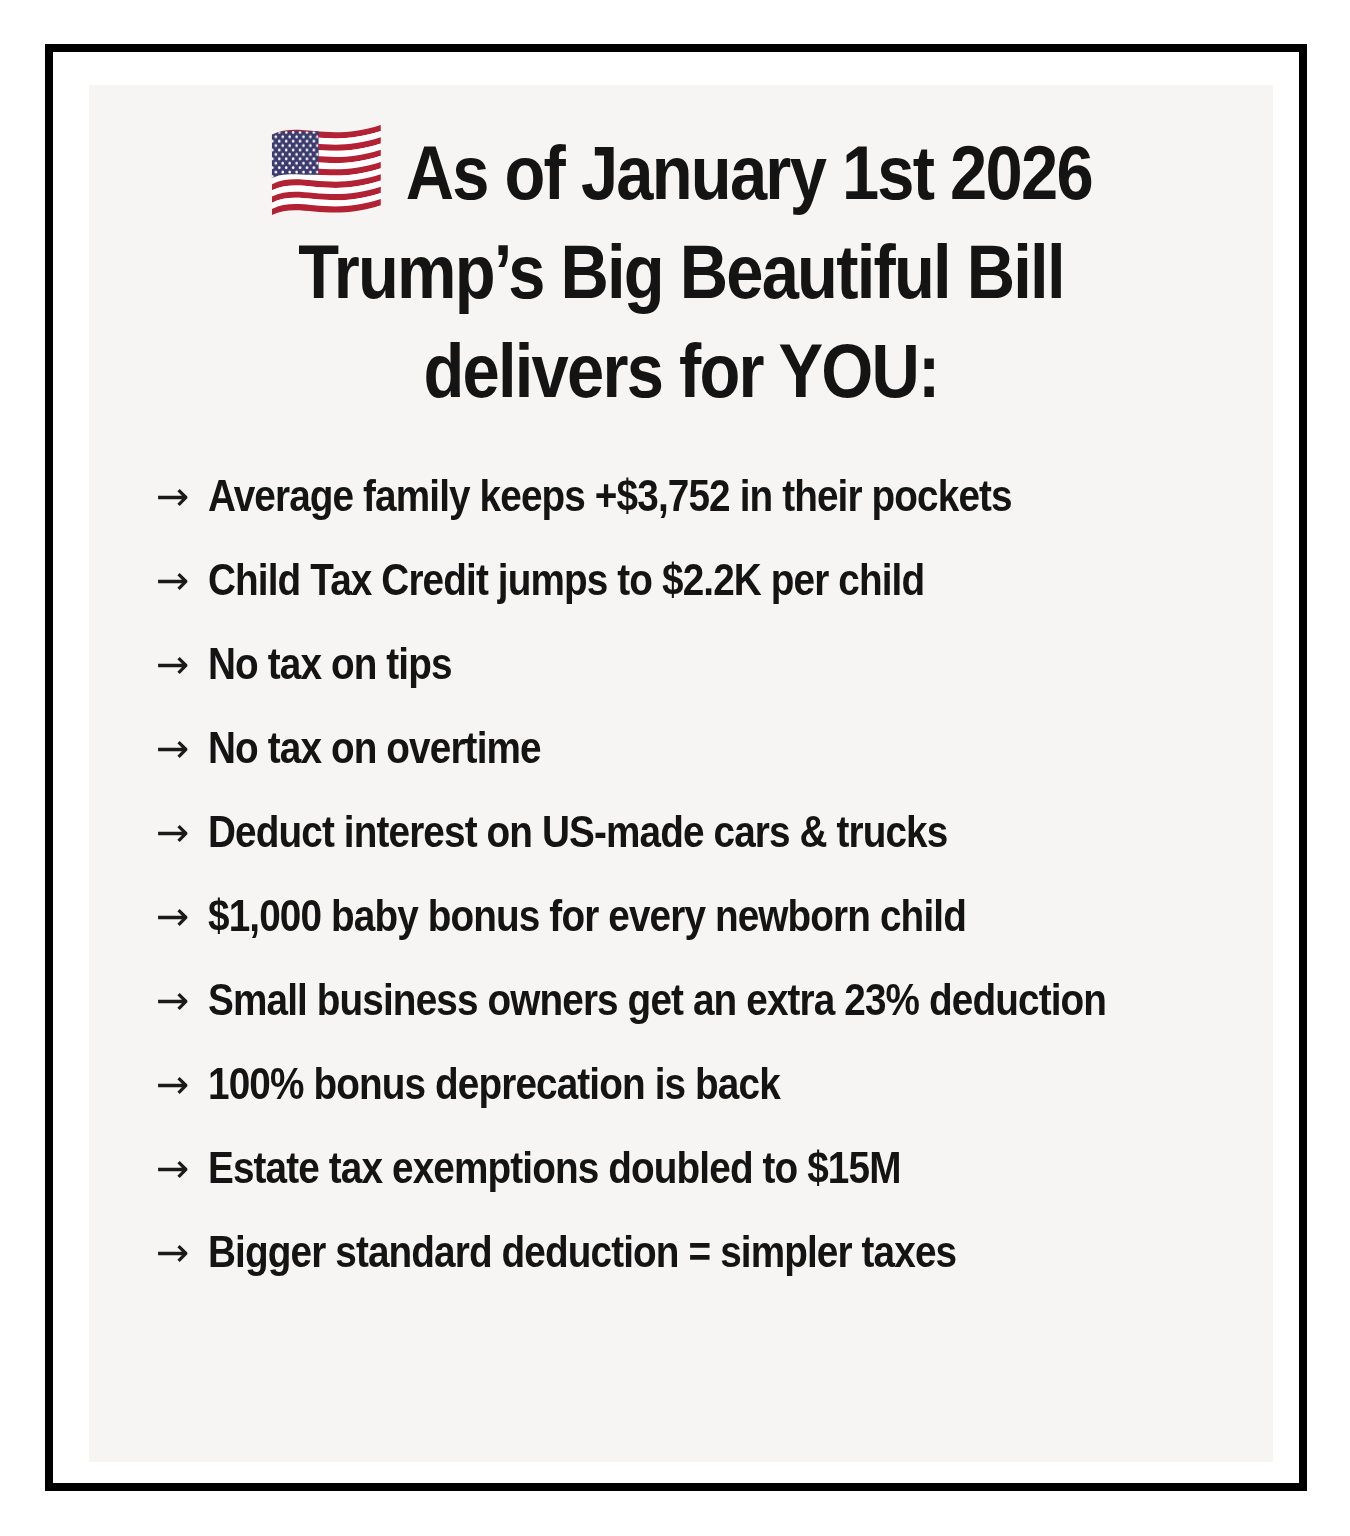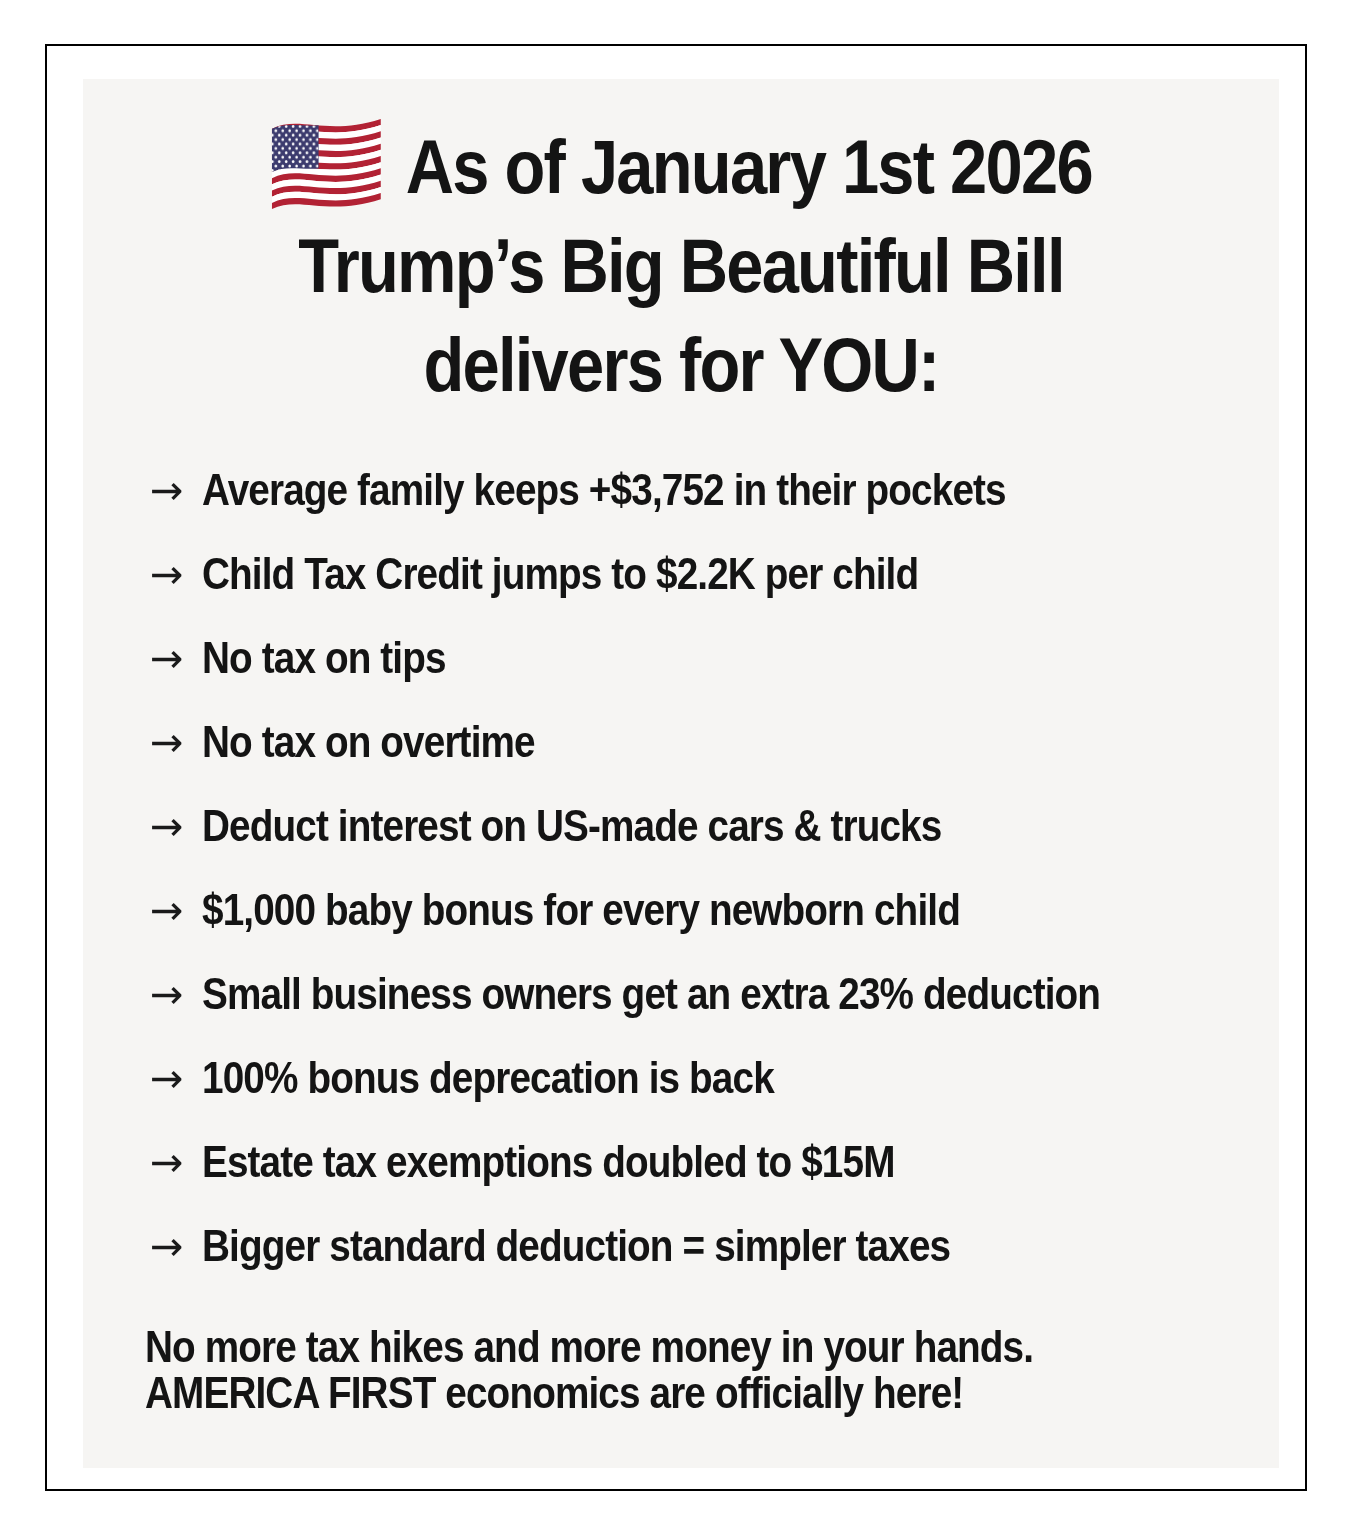--- a/index.html
+++ b/index.html
@@ -15,21 +15,21 @@
     background: #ffffff;
     overflow: hidden;
     color: #141414;
   }
   .frame {
     position: absolute;
     left: 45px;
     top: 44px;
     right: 43px;
     bottom: 45px;
-    border: 2px solid #000000;
+    border: 8px solid #000000;
     background: #ffffff;
   }
   .content {
     position: absolute;
     left: 36px;
     top: 33px;
     right: 26px;
     bottom: 21px;
     background: #f6f5f3;
   }
@@ -178,20 +178,16 @@
         <li>
           <span class="arrow">→</span>
           <span class="item-text">Estate tax exemptions doubled to $15M</span>
         </li>
         <li>
           <span class="arrow">→</span>
           <span class="item-text">Bigger standard deduction = simpler taxes</span>
         </li>
       </ul>
 
-      <div class="footer-block">
-        <div class="footer-line">No more tax hikes and more money in your hands.</div>
-        <div class="footer-line">AMERICA FIRST economics are officially here!</div>
-      </div>
 
     </div>
   </div>
 </div>
 
 </body></html>

